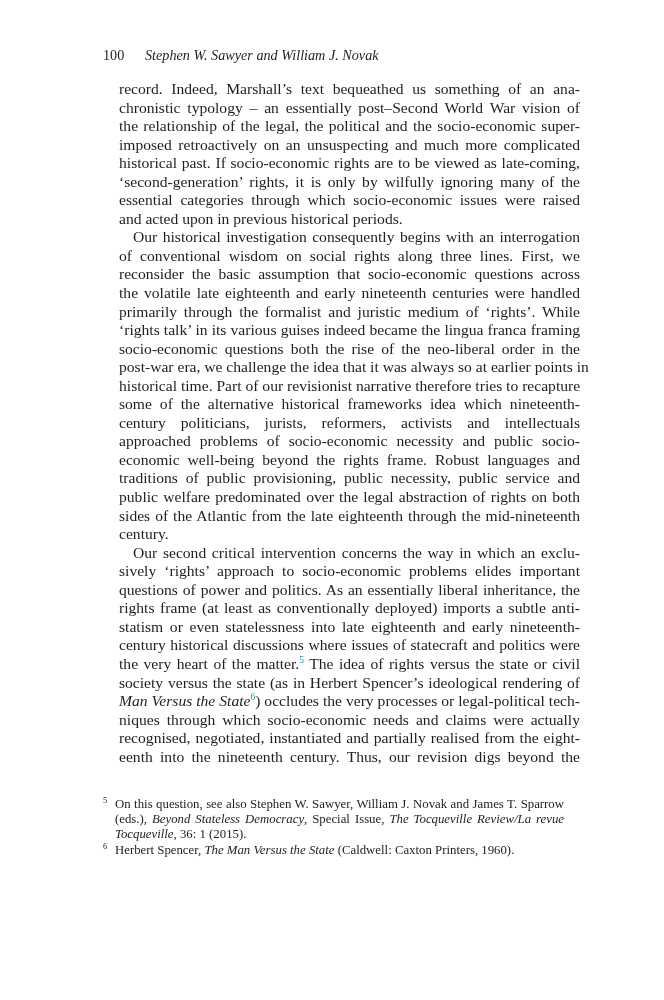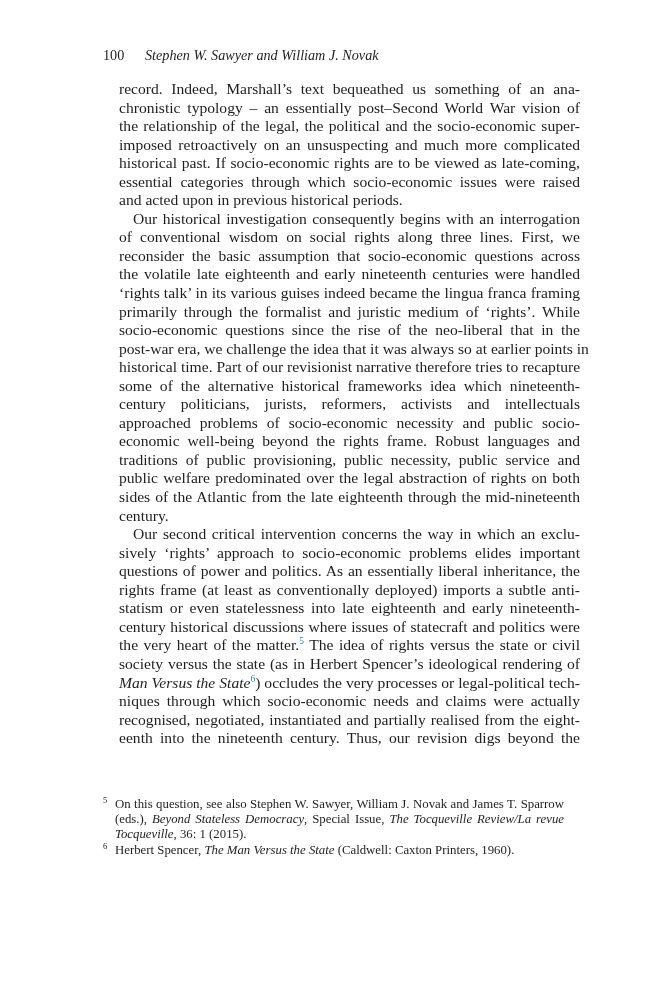--- a/index.html
+++ b/index.html
@@ -46,32 +46,33 @@
   </div>
 
   <div class="body-text">
 
     <div>
       <span class="line">record. Indeed, Marshall’s text bequeathed us something of an ana-</span>
       <span class="line">chronistic typology – an essentially post–Second World War vision of</span>
       <span class="line">the relationship of the legal, the political and the socio-economic super-</span>
       <span class="line">imposed retroactively on an unsuspecting and much more complicated</span>
       <span class="line">historical past. If socio-economic rights are to be viewed as late-coming,</span>
+      <span class="line">‘second-generation’ rights, it is only by wilfully ignoring many of the</span>
       <span class="line">essential categories through which socio-economic issues were raised</span>
       <span class="line last">and acted upon in previous historical periods.</span>
     </div>
 
     <div>
       <span class="line indent">Our historical investigation consequently begins with an interrogation</span>
       <span class="line">of conventional wisdom on social rights along three lines. First, we</span>
       <span class="line">reconsider the basic assumption that socio-economic questions across</span>
       <span class="line">the volatile late eighteenth and early nineteenth centuries were handled</span>
+      <span class="line">primarily through the formalist and juristic medium of ‘rights’. While</span>
       <span class="line">‘rights talk’ in its various guises indeed became the lingua franca framing</span>
-      <span class="line">primarily through the formalist and juristic medium of ‘rights’. While</span>
-      <span class="line">socio-economic questions since the rise of the neo-liberal that in the</span>
+      <span class="line">socio-economic questions both the rise of the neo-liberal order in the</span>
       <span class="line">post-war era, we challenge the idea that it was always so at earlier points in</span>
       <span class="line">historical time. Part of our revisionist narrative therefore tries to recapture</span>
       <span class="line">some of the alternative historical frameworks idea which nineteenth-</span>
       <span class="line">century politicians, jurists, reformers, activists and intellectuals</span>
       <span class="line">approached problems of socio-economic necessity and public socio-</span>
       <span class="line">economic well-being beyond the rights frame. Robust languages and</span>
       <span class="line">traditions of public provisioning, public necessity, public service and</span>
       <span class="line">public welfare predominated over the legal abstraction of rights on both</span>
       <span class="line">sides of the Atlantic from the late eighteenth through the mid-nineteenth</span>
       <span class="line last">century.</span>

